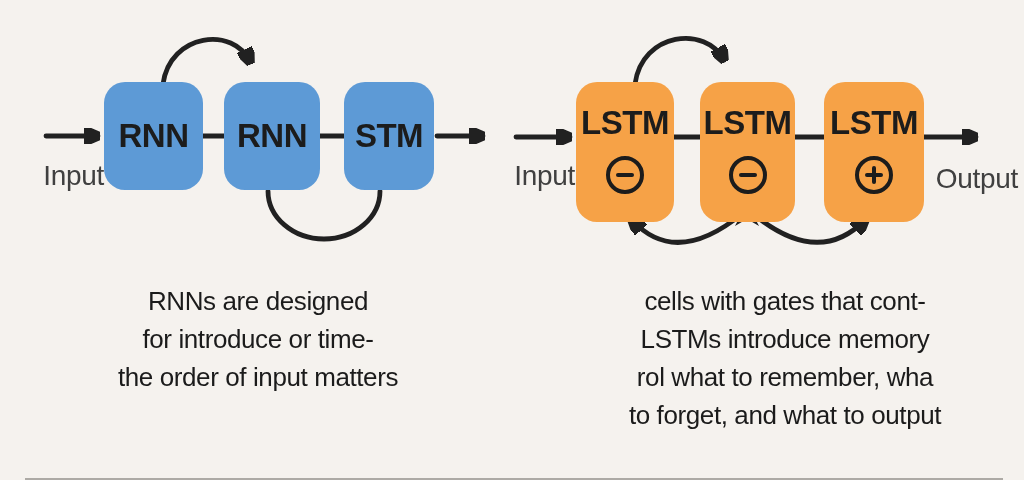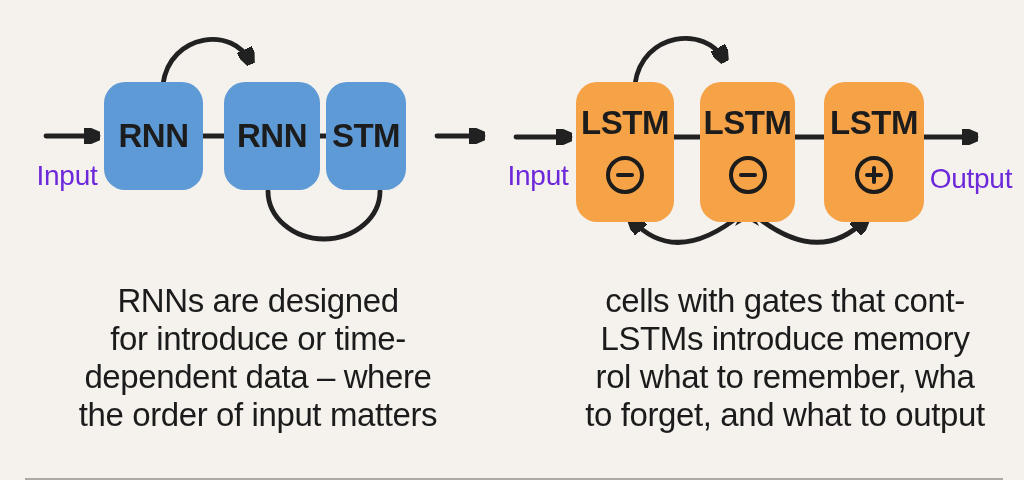--- a/index.html
+++ b/index.html
@@ -17,23 +17,23 @@
   .node.blue{height:108px;background:var(--blue);}
   .node.orange{height:140px;background:var(--orange);flex-direction:column;justify-content:flex-start;}
   .node-label{font-size:33px;font-weight:700;color:#1c1c1c;letter-spacing:-0.5px;}
   .node.orange .node-label{margin-top:24px;line-height:34px;}
 
   .gate{width:38px;height:38px;border:4px solid #1c1c1c;border-radius:50%;margin-top:16px;
         position:relative;display:flex;align-items:center;justify-content:center;}
   .gate .h{width:18px;height:4px;background:#1c1c1c;border-radius:2px;}
   .gate .v{position:absolute;width:4px;height:18px;background:#1c1c1c;border-radius:2px;left:50%;top:50%;transform:translate(-50%,-50%);}
 
-  .io-label{position:absolute;font-size:28px;color:#6d28d9;text-align:center;letter-spacing:-0.3px;}
+  .io-label{position:absolute;font-size:28px;color:#404040;text-align:right;letter-spacing:-0.3px;}
 
-  .caption{position:absolute;top:282px;font-size:33px;line-height:38px;color:#1b1b1b;text-align:center;letter-spacing:-0.4px;}
+  .caption{position:absolute;top:282px;font-size:26px;line-height:38px;color:#1b1b1b;text-align:center;letter-spacing:-0.4px;}
   .caption div{white-space:nowrap;}
 
   svg.overlay{position:absolute;left:0;top:0;width:1024px;height:480px;pointer-events:none;}
   svg.overlay path{fill:none;stroke:#212121;stroke-width:4.8;stroke-linecap:round;}
 
   .crop-strip{position:absolute;left:25px;bottom:0;width:978px;height:2.5px;background:#57534c;opacity:0.45;}
 </style>
 </head>
 <body>
 
@@ -62,21 +62,21 @@
     <path d="M 752 213 Q 818 268 865 220" marker-end="url(#ah)"></path>
     <polygon points="747,203 735,226 747,219 759,226" fill="#212121" stroke="none"></polygon>
   </svg>
 
   <div class="node blue" style="left:104px;width:99px;">
     <span class="node-label">RNN</span>
   </div>
   <div class="node blue" style="left:224px;width:96px;">
     <span class="node-label">RNN</span>
   </div>
-  <div class="node blue" style="left:326px;width:80px;">
+  <div class="node blue" style="left:344px;width:90px;">
     <span class="node-label">STM</span>
   </div>
 
   <div class="node orange" style="left:576px;width:98px;">
     <span class="node-label">LSTM</span>
     <span class="gate">
         <span class="h"></span>
       </span>
   </div>
   <div class="node orange" style="left:700px;width:95px;">
@@ -93,21 +93,20 @@
       </span>
   </div>
 
   <div class="io-label" style="left:30px;top:160px;width:74px;">Input</div>
   <div class="io-label" style="left:501px;top:160px;width:74px;">Input</div>
   <div class="io-label" style="left:924px;top:163px;width:94px;">Output</div>
 
   <div class="caption" style="left:16px;width:484px;">
     <div>RNNs are designed</div>
     <div>for introduce or time-</div>
-    <div>dependent data – where</div>
     <div>the order of input matters</div>
   </div>
   <div class="caption" style="left:548px;width:474px;">
     <div>cells with gates that cont-</div>
     <div>LSTMs introduce memory</div>
     <div>rol what to remember, wha</div>
     <div>to forget, and what to output</div>
   </div>
 
   <div class="crop-strip"></div>

